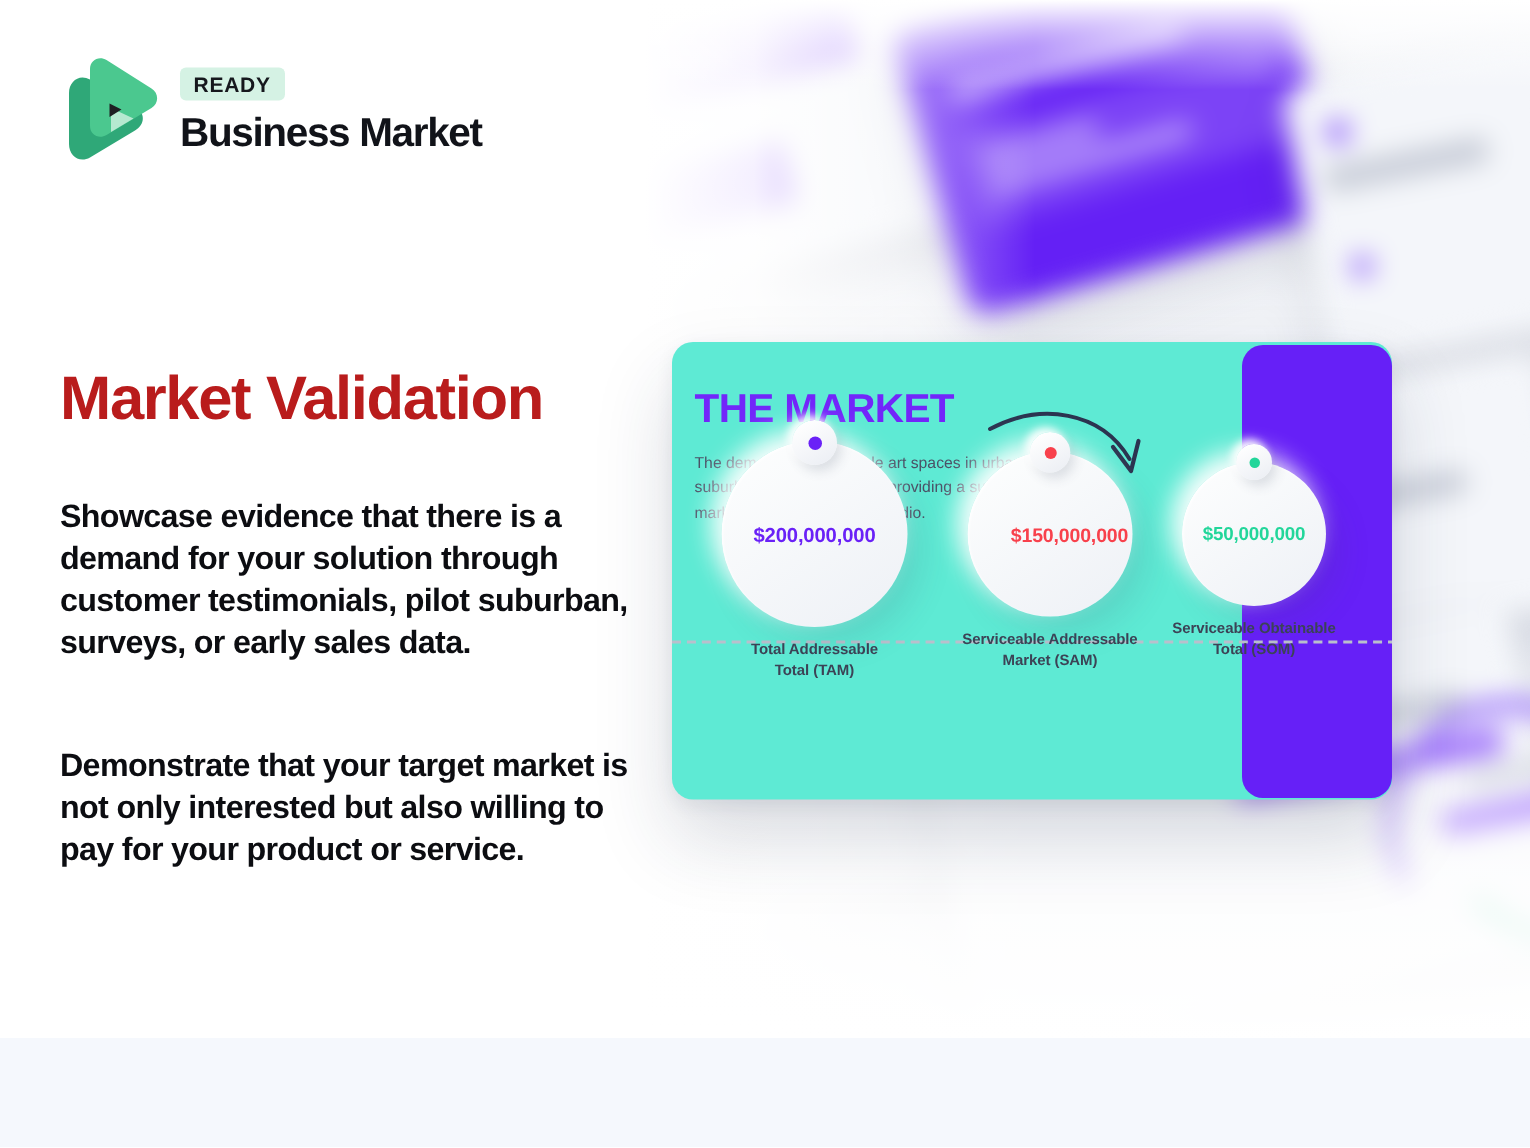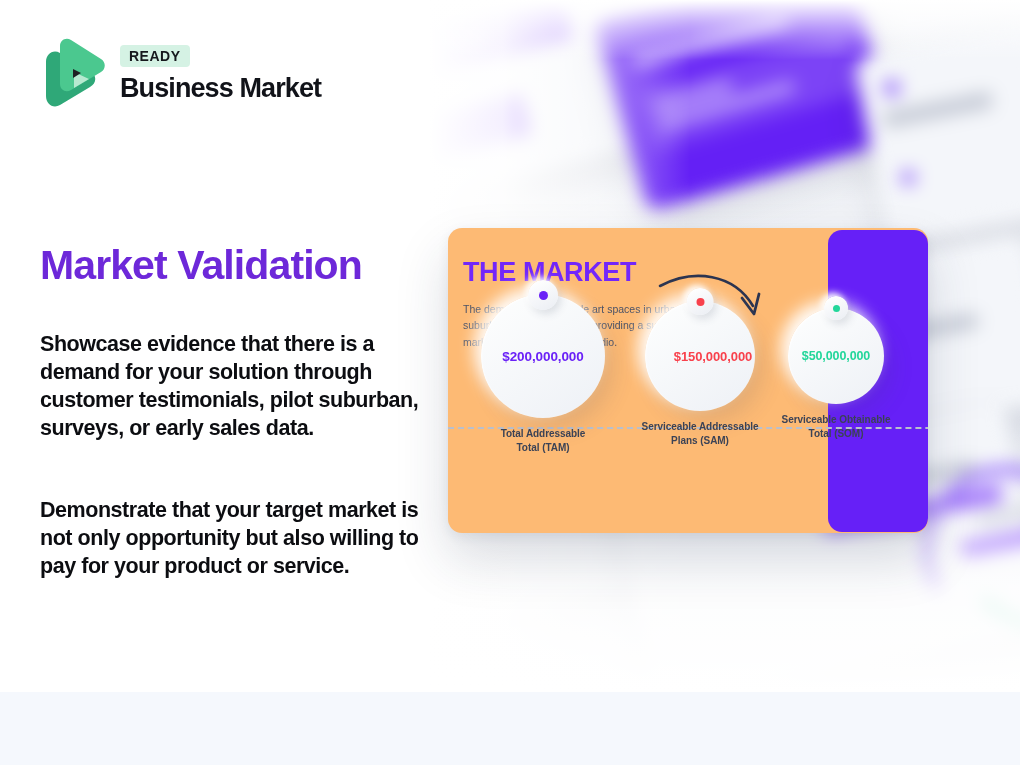--- a/index.html
+++ b/index.html
@@ -108,42 +108,42 @@
     color: #111319;
     line-height: 1.05;
   }
 
   .page-title {
     position: absolute;
     left: 40px; top: 216px;
     font-size: 41px;
     font-weight: 700;
     letter-spacing: -0.9px;
-    color: #6d28d9;
+    color: #b91c1c;
     line-height: 1.1;
   }
   .body-copy {
     position: absolute;
     left: 40px;
     width: 380px;
     font-size: 21.5px;
     font-weight: 700;
     line-height: 1.31;
     letter-spacing: -0.45px;
     color: #0c0d11;
   }
   .body-copy.p1 { top: 308px; }
   .body-copy.p2 { top: 474px; }
 
   
   .slide-card {
     position: absolute;
     left: 448px; top: 228px;
     width: 480px; height: 305px;
-    background: #fdba74;
+    background: #5eead4;
     border-radius: 14px;
     box-shadow: 0 26px 52px rgba(35,45,80,.17), 0 4px 12px rgba(35,45,80,.08);
     overflow: hidden;
   }
   .card-purple-block {
     position: absolute;
     right: 0; top: 2px;
     width: 100px; height: 302px;
     background: #6620f7;
     border-radius: 14px;
@@ -310,21 +310,21 @@
       </div>
       <div class="brand-text">
         <span class="ready-badge">READY</span>
         <div class="brand-name">Business Market</div>
       </div>
     </div>
 
     <h1 class="page-title">Market Validation</h1>
 
     <p class="body-copy p1">Showcase evidence that there is a demand for your solution through customer testimonials, pilot suburban, surveys, or early sales data.</p>
-    <p class="body-copy p2">Demonstrate that your target market is not only opportunity but also willing to pay for your product or service.</p>
+    <p class="body-copy p2">Demonstrate that your target market is not only interested but also willing to pay for your product or service.</p>
   </div>
 
   <div class="slide-card">
 
     <div class="card-purple-block"></div>
 
     <div class="card-title">THE MARKET</div>
     <div class="card-desc">The demand for accessible art spaces in urban and suburban areas is growing, providing a substantial market opportunity for our studio.</div>
 
     <div class="card-arrow">
@@ -356,21 +356,21 @@
       <div class="metric m-sam">
         <div class="bubble">
           <div class="knob">
             <span class="knob-dot" style="background:#f8414c;"></span>
           </div>
           <span class="amount" style="color:#f8414c;padding-left:26px;">$150,000,000</span>
         </div>
         <div class="text-stack">
           <div class="metric-label">
             <span>Serviceable Addressable</span><br>
-            <span>Plans (SAM)</span>
+            <span>Market (SAM)</span>
           </div>
         </div>
       </div>
 
       <div class="metric m-som">
         <div class="bubble">
           <div class="knob">
             <span class="knob-dot" style="background:#22d69a;"></span>
           </div>
           <span class="amount" style="color:#22d69a;">$50,000,000</span>

